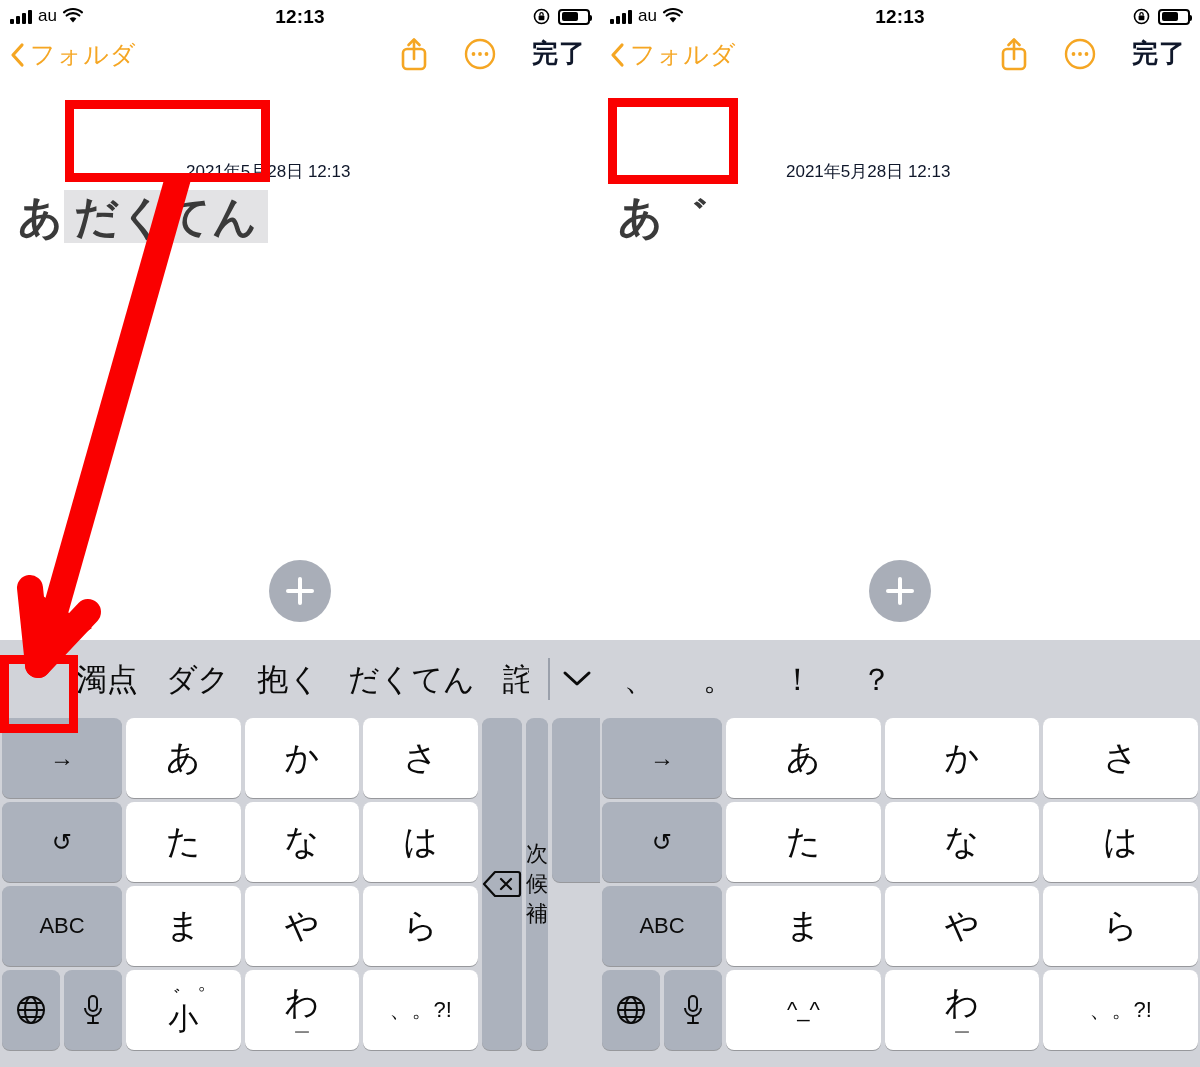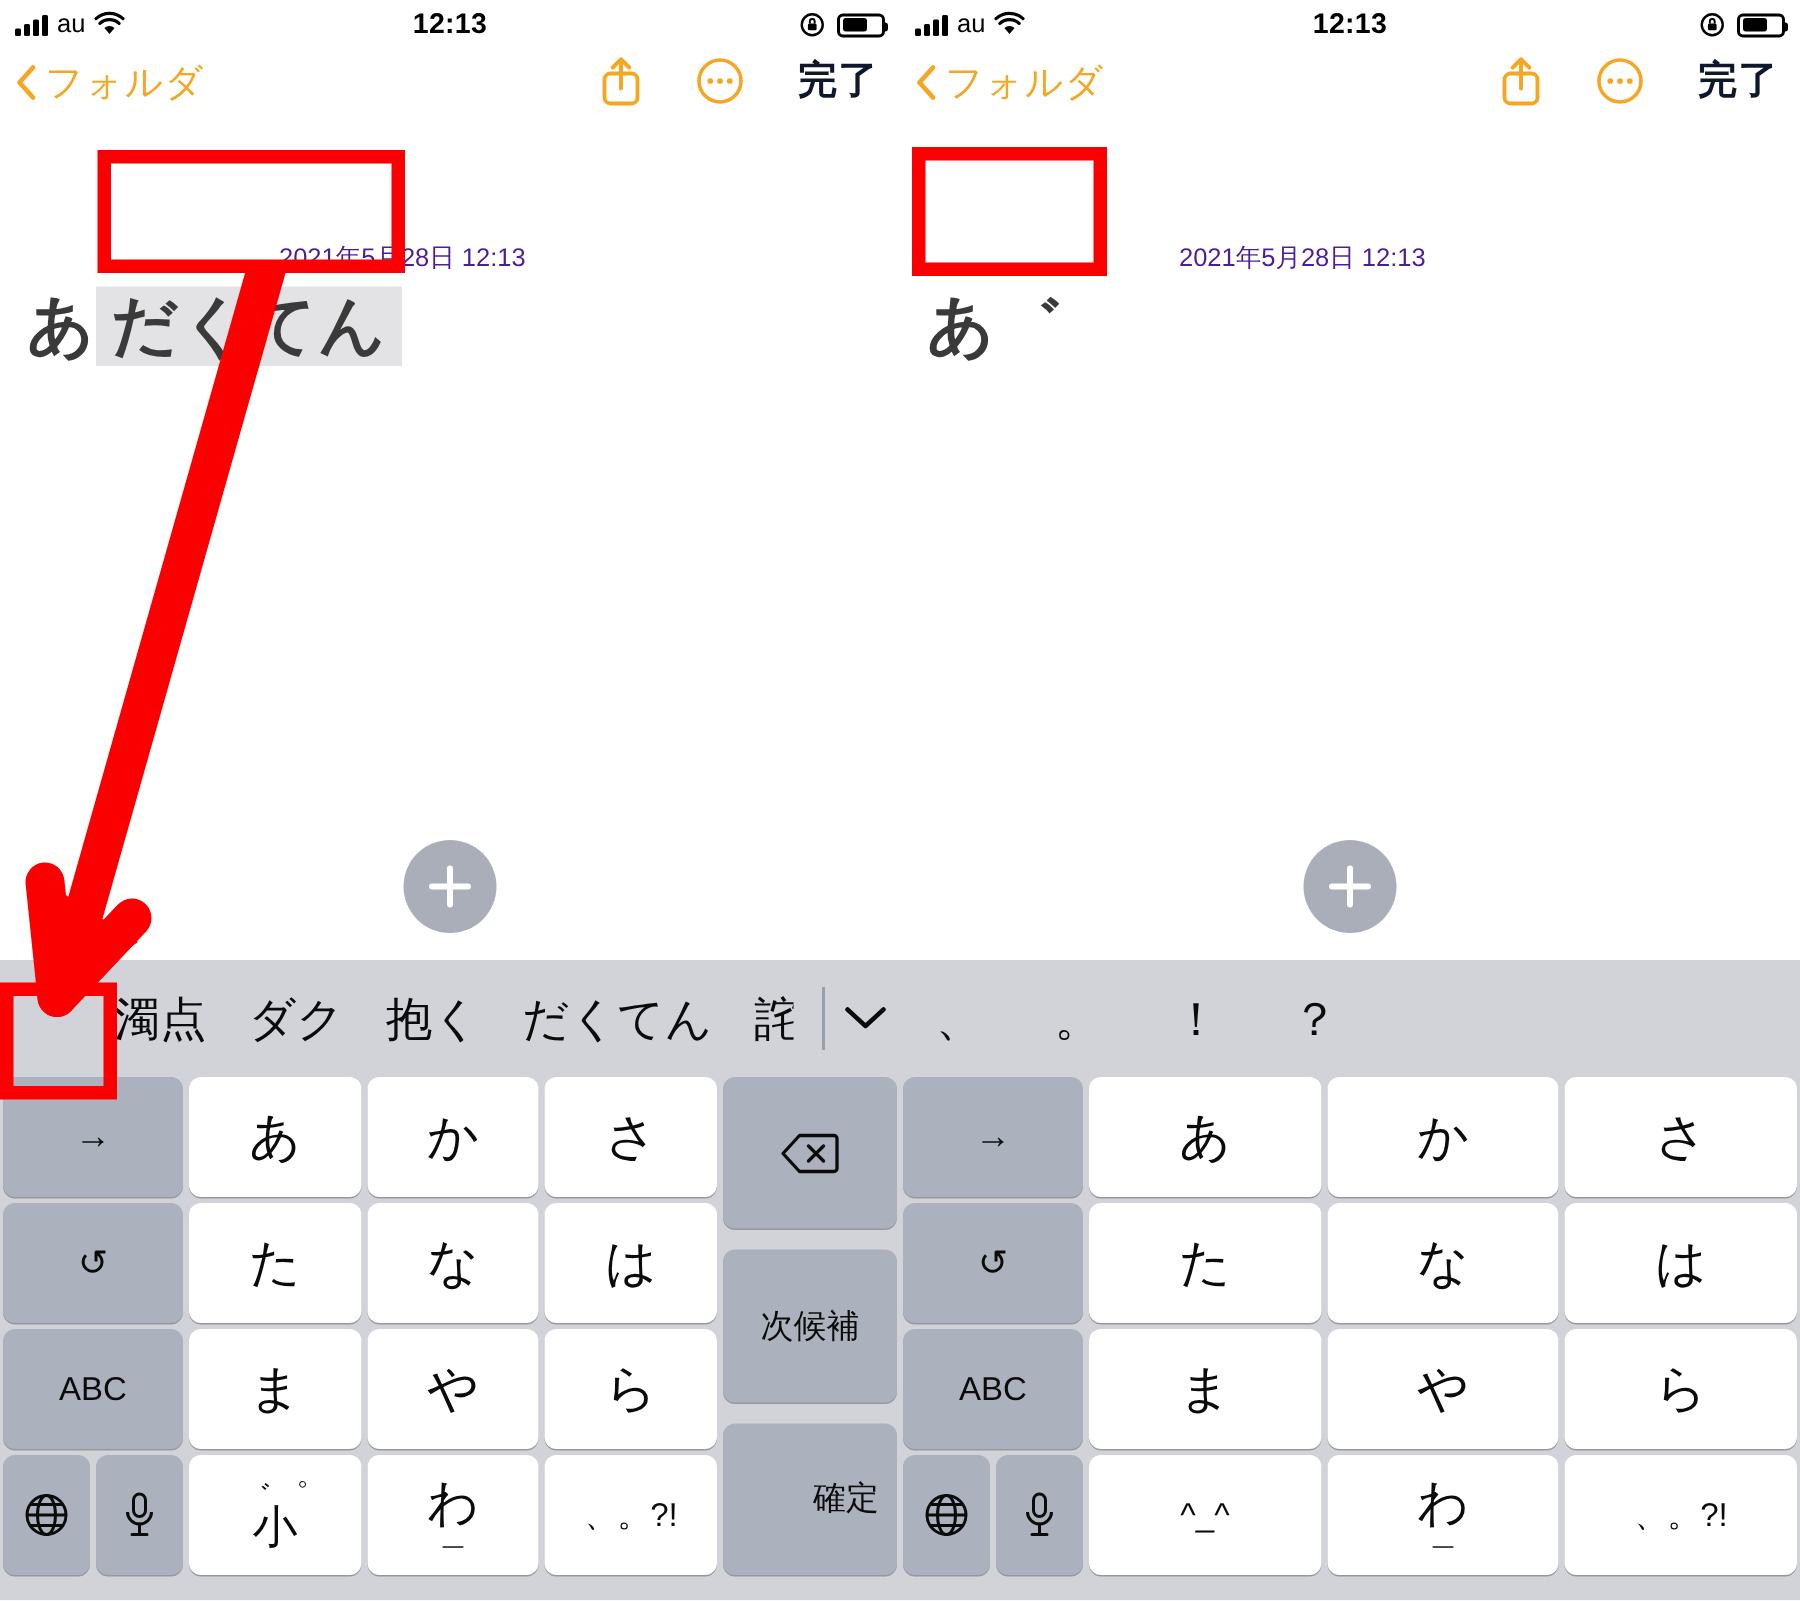--- a/index.html
+++ b/index.html
@@ -39,21 +39,21 @@
   .nav-back{position:absolute;left:10px;top:4px;display:flex;align-items:center;gap:6px;color:#F5A623;}
   .chev-left{display:block;width:14px;height:24px;}
   .nav-back-label{font-size:25px;color:#F5A623;letter-spacing:1px;}
   .nav-actions{position:absolute;right:14px;top:2px;display:flex;align-items:center;gap:36px;}
   .ico-share{width:28px;height:34px;}
   .ico-more{width:32px;height:32px;}
   .nav-done{font-size:26px;color:#0f172a;font-weight:bold;letter-spacing:1px;}
 
   
   .note{position:relative;height:575px;padding:0 18px;box-sizing:border-box;}
-  .note-date{position:absolute;left:186px;top:76px;font-size:17px;color:#4c1d95;white-space:nowrap;}
+  .note-date{position:absolute;left:186px;top:76px;font-size:17px;color:#0f172a;white-space:nowrap;}
   .note-line{position:absolute;left:18px;top:104px;font-size:44px;color:#3a3a3a;font-weight:bold;letter-spacing:1px;white-space:nowrap;}
   .note-line .marked{background:#e3e3e5;padding:2px 10px;}
   .note-line .plain{}
   .addbtn{position:absolute;left:50%;transform:translateX(-50%);top:476px;width:62px;height:62px;border-radius:50%;background:#A9AEB8;display:flex;align-items:center;justify-content:center;}
   .addbtn .h{position:absolute;width:28px;height:4px;background:#fff;border-radius:2px;}
   .addbtn .v{position:absolute;width:4px;height:28px;background:#fff;border-radius:2px;}
 
   
   .keyboard{position:absolute;left:0;bottom:0;width:600px;height:427px;background:#D1D3D9;}
   .suggbar{position:relative;height:78px;display:flex;align-items:center;}
@@ -67,21 +67,21 @@
   .sugg-punct{display:flex;align-items:center;}
   .sugg-punct .sugg{padding:0 24px;}
   .key{flex:1;border-radius:8px;display:flex;align-items:center;justify-content:center;box-shadow:0 1px 0 rgba(0,0,0,.28);font-size:34px;color:#0b0b0b;position:relative;}
   .key.white{background:#ffffff;}
   .key.gray{background:#ACB2BD;}
   .key.fn{font-size:24px;}
   .key.small{font-size:22px;}
   .grid{display:flex;gap:4px;padding:0 2px 4px 2px;}
   .col-left{width:120px;display:flex;flex-direction:column;gap:4px;}
   .col-mid{flex:1;display:flex;flex-direction:column;gap:4px;}
-  .col-right{width:116px;display:flex;flex-direction:column;gap:14px;}
+  .col-right{width:116px;display:flex;flex-direction:row;gap:4px;}
   .mrow{display:flex;gap:4px;height:80px;}
   .half{display:flex;gap:4px;height:80px;}
   .half .key{flex:1;}
   .tall{height:164px;padding-left:48px;}
   .dakuten-key{display:flex;flex-direction:column;align-items:center;justify-content:center;line-height:.82;}
   .dakuten-key .marks{font-size:22px;letter-spacing:2px;}
   .dakuten-key .sho{font-size:30px;}
   .wa-key{display:flex;flex-direction:column;align-items:center;line-height:.85;}
   .wa-key .u{font-size:20px;margin-top:-2px;}
 

